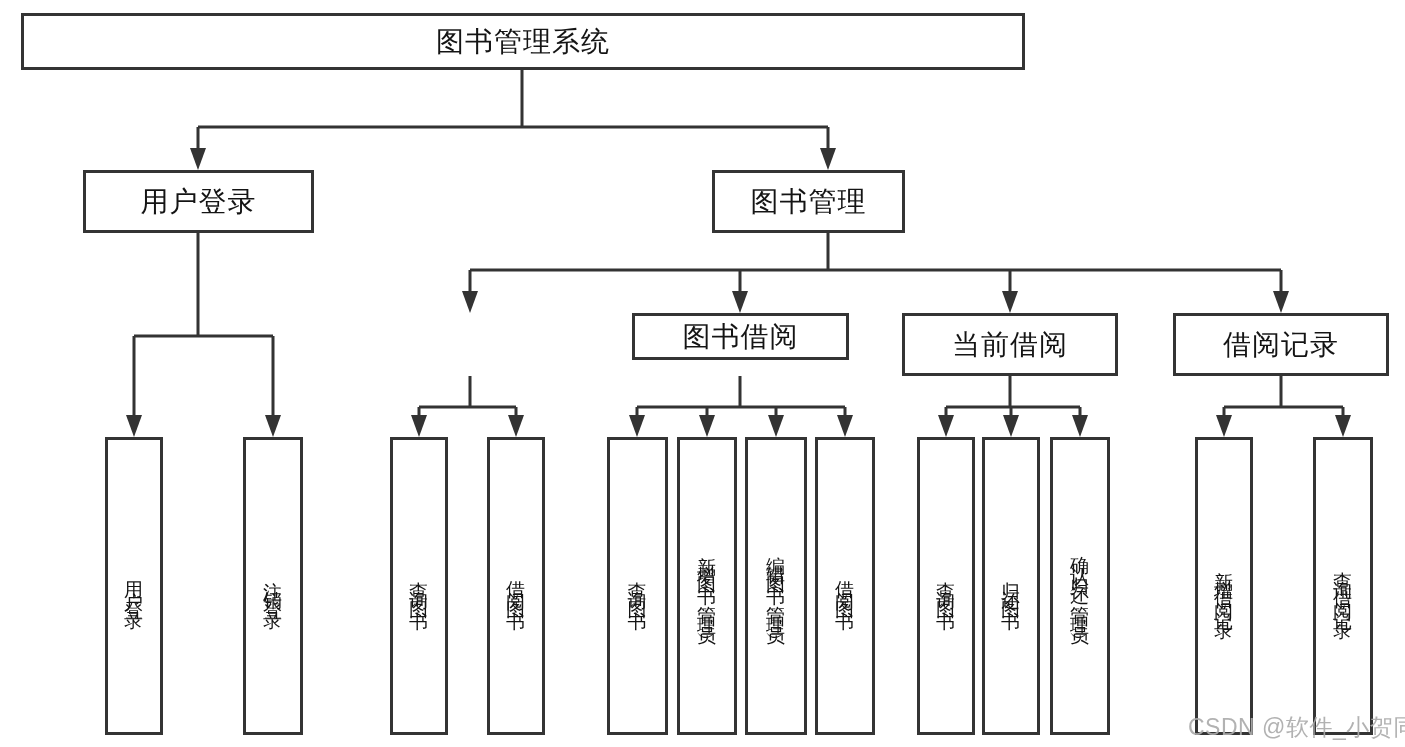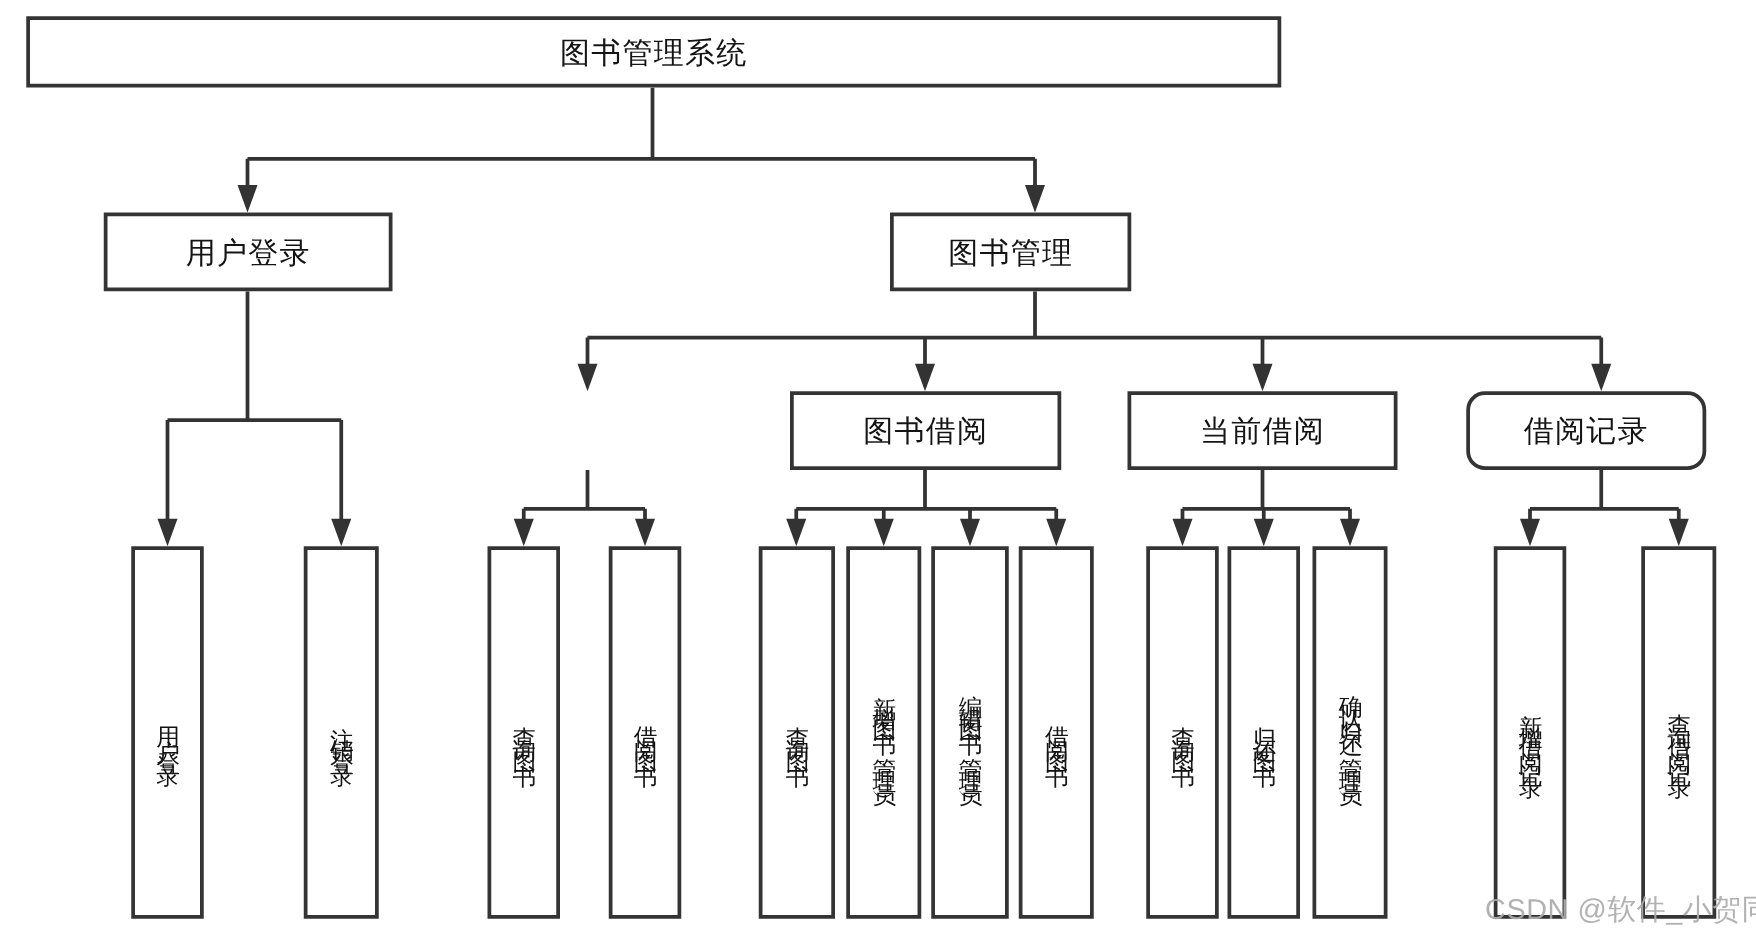--- a/index.html
+++ b/index.html
@@ -5,21 +5,21 @@
   html,body{margin:0;padding:0;background:#ffffff;}
   .canvas{
     position:relative;width:1405px;height:747px;background:#ffffff;overflow:hidden;
     font-family:"Liberation Sans","DejaVu Sans",sans-serif;
   }
   .wires{position:absolute;left:0;top:0;z-index:1;}
   .box{
     position:absolute;box-sizing:border-box;z-index:2;
     border:3px solid #343434;background:#ffffff;
     display:flex;align-items:center;justify-content:center;
-    color:#141414;font-size:24px;letter-spacing:1px;
+    color:#141414;font-size:28px;letter-spacing:1px;
   }
   .v{
     writing-mode:vertical-rl;text-orientation:mixed;
     font-size:19px;letter-spacing:10px;line-height:1;
   }
   .watermark{
     position:absolute;z-index:3;left:1188px;top:712px;
     color:rgba(171,171,171,0.92);font-size:23px;letter-spacing:0.5px;
     white-space:nowrap;
   }
@@ -60,23 +60,23 @@
       <polygon points="1216,415 1232,415 1224,437"></polygon>
       <polygon points="1335,415 1351,415 1343,437"></polygon>
     </g>
   </svg>
 
   <div class="box" style="left:21px;top:13px;width:1004px;height:57px;">图书管理系统</div>
 
   <div class="box" style="left:83px;top:170px;width:231px;height:63px;">用户登录</div>
   <div class="box" style="left:712px;top:170px;width:193px;height:63px;">图书管理</div>
 
-  <div class="box" style="left:632px;top:313px;width:217px;height:63px;">图书借阅</div>
+  <div class="box" style="left:632px;top:313px;width:217px;height:47px;">图书借阅</div>
   <div class="box" style="left:902px;top:313px;width:216px;height:63px;">当前借阅</div>
-  <div class="box" style="left:1173px;top:313px;width:192px;height:63px;border-radius:15px;">借阅记录</div>
+  <div class="box" style="left:1173px;top:313px;width:216px;height:63px;">借阅记录</div>
 
   <div class="box v" style="left:105px;top:437px;width:58px;height:298px;">用户登录</div>
   <div class="box v" style="left:243px;top:437px;width:60px;height:298px;">注销登录</div>
 
   <div class="box v" style="left:390px;top:437px;width:58px;height:298px;">查询图书</div>
   <div class="box v" style="left:487px;top:437px;width:58px;height:298px;">借阅图书</div>
 
   <div class="box v" style="left:607px;top:437px;width:61px;height:298px;">查询图书</div>
   <div class="box v" style="left:677px;top:437px;width:60px;height:298px;">新增图书（管理员）</div>
   <div class="box v" style="left:745px;top:437px;width:62px;height:298px;">编辑图书（管理员）</div>

